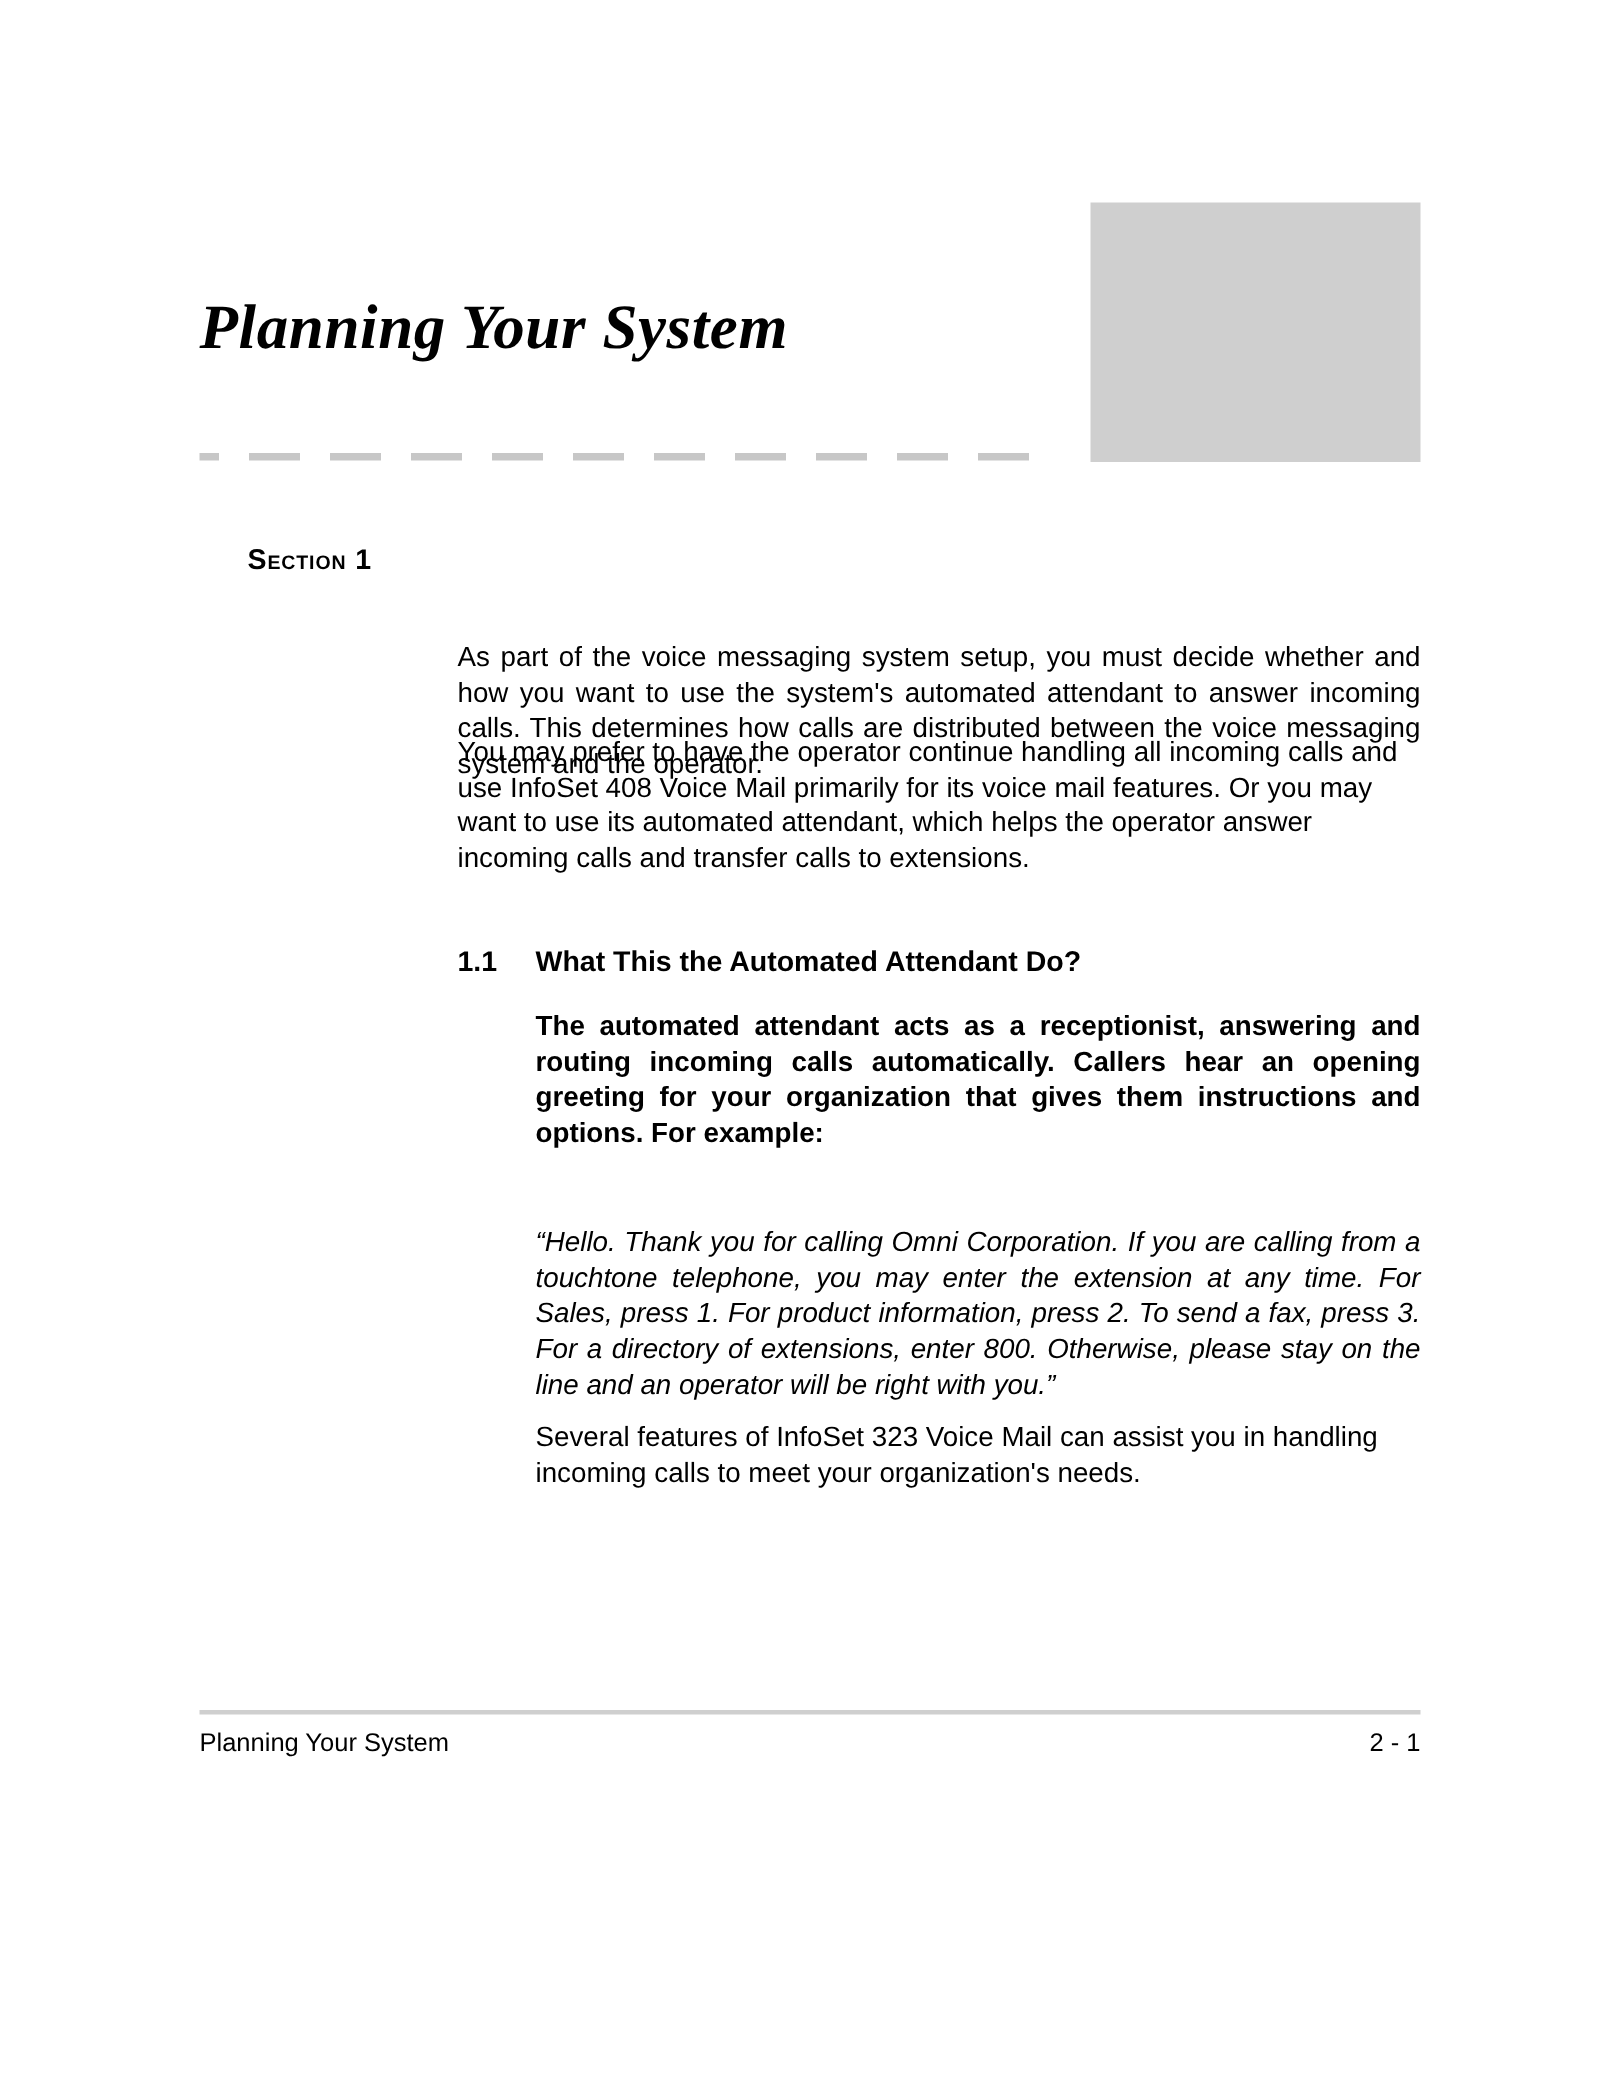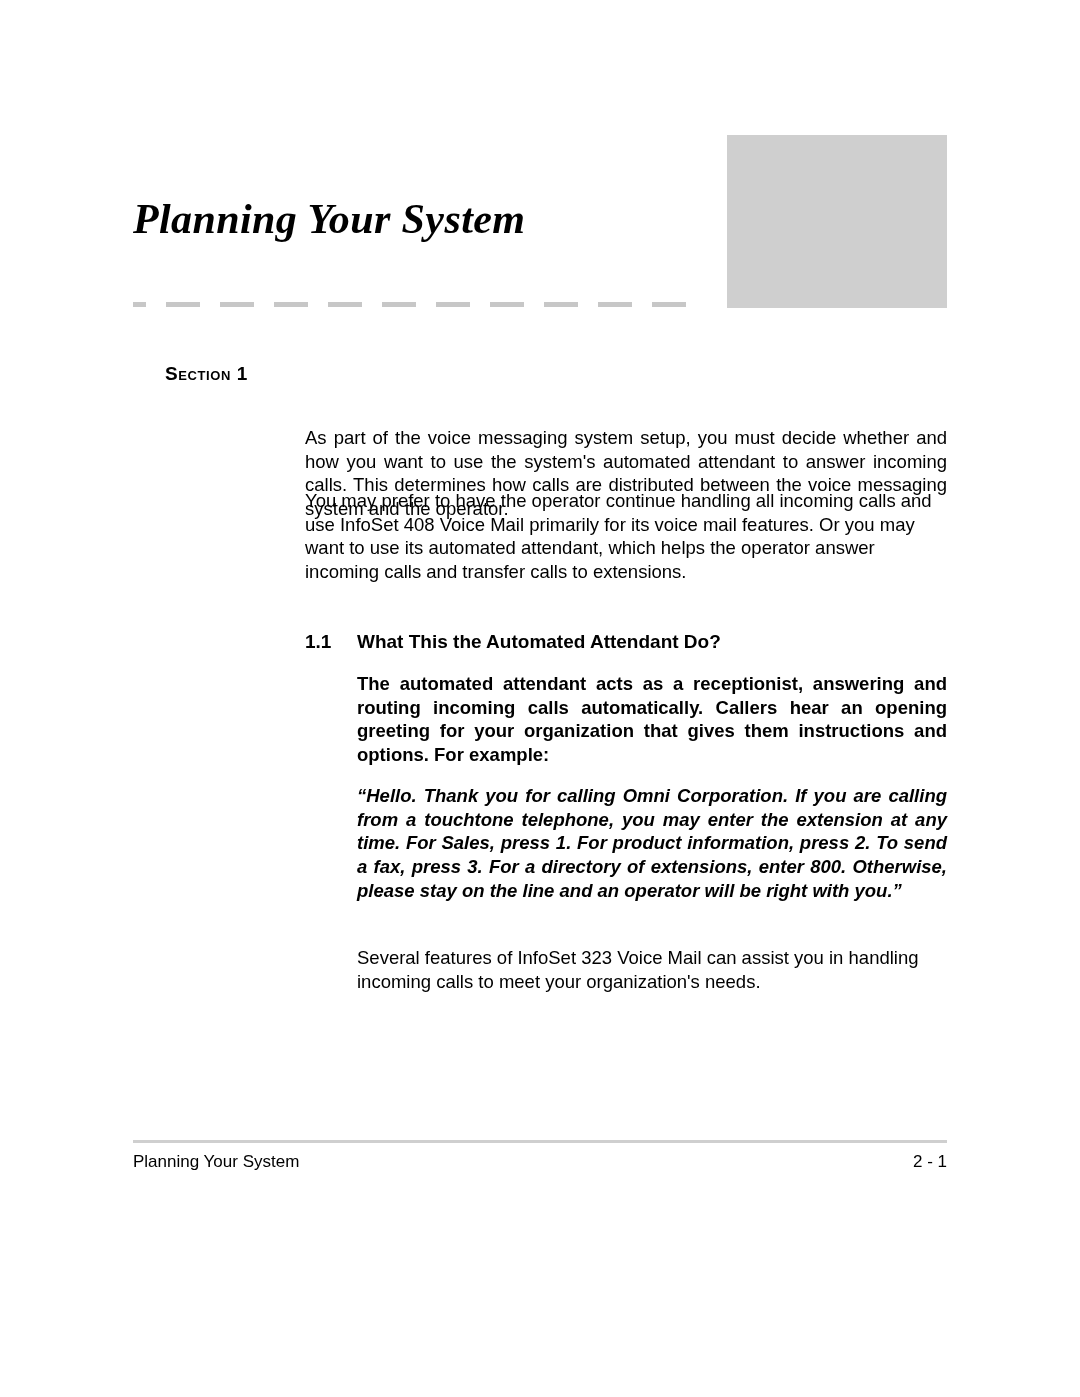--- a/index.html
+++ b/index.html
@@ -110,21 +110,21 @@
 
   .sub-body {
     position: absolute;
     left: 357px;
     width: 590px;
     font-size: 18.5px;
     line-height: 1.28;
   }
 
   .p-aa1 { top: 672px; text-align: justify; font-weight: bold; }
-  .p-aa2 { top: 784px; font-style: italic; text-align: justify; font-weight: bold; }
+  .p-aa2 { top: 816px; font-style: italic; text-align: justify; }
   .p-aa3 { top: 946px; }
 
   
   .footer-rule {
     position: absolute;
     left: 133px;
     right: 133px;
     top: 1140px;
     height: 3px;
     background: #cfcfcf;

